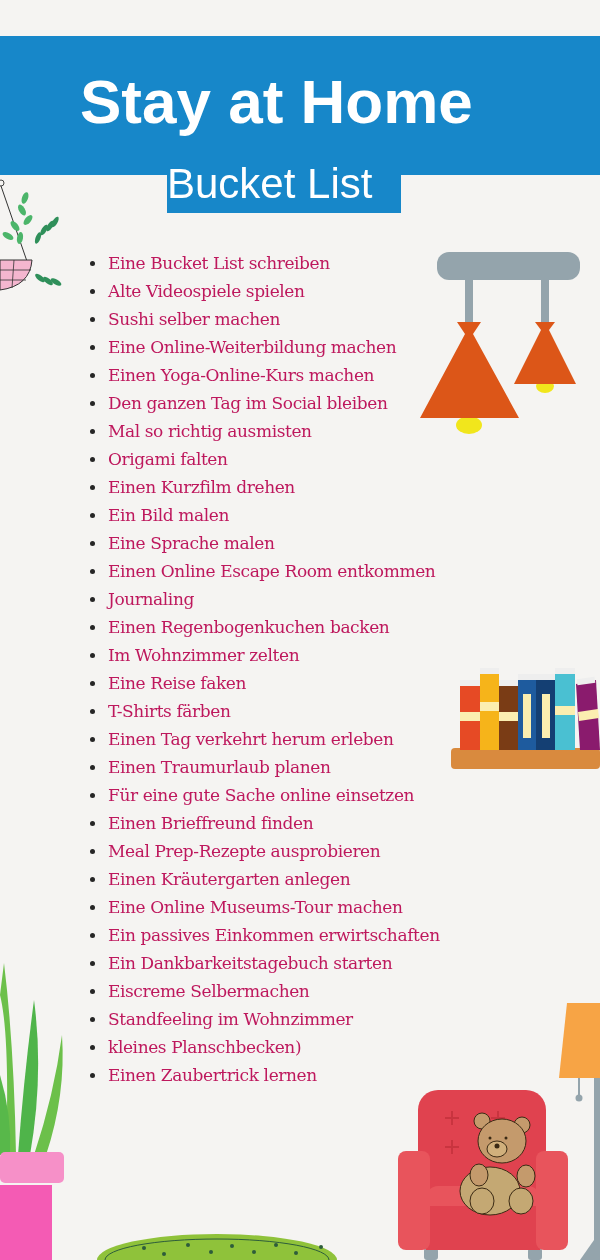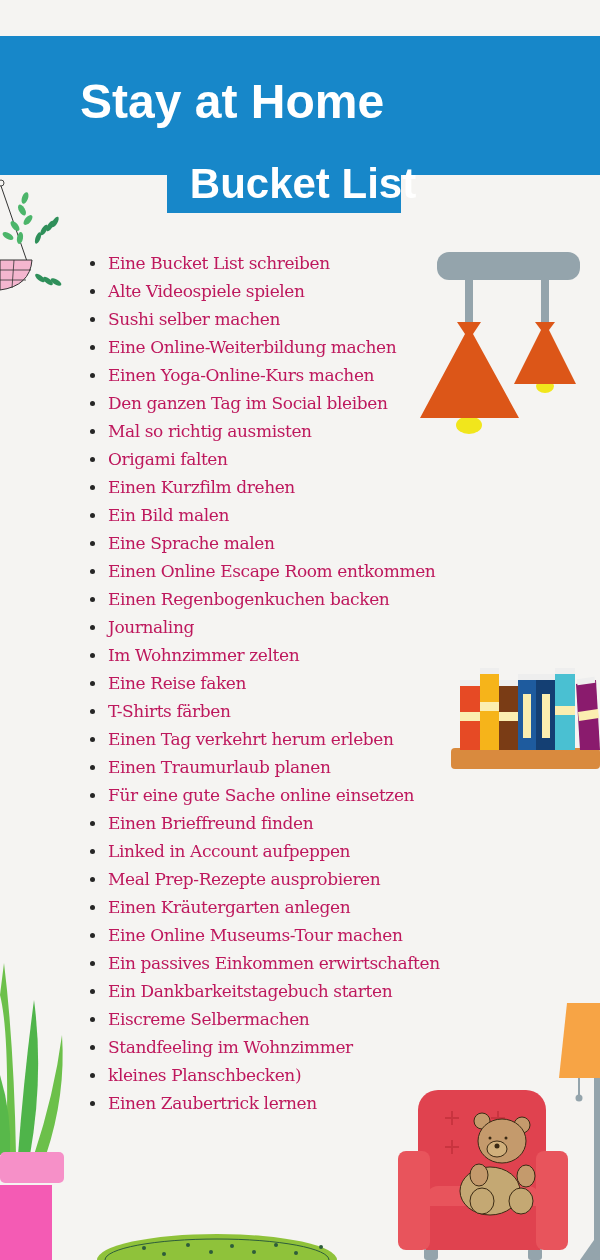--- a/index.html
+++ b/index.html
@@ -1,20 +1,20 @@
 <!DOCTYPE html>
 <html><head>
 <meta charset="utf-8">
 <style>
   html, body { margin:0; padding:0; }
   body { width:600px; height:1260px; background:#f5f4f2; position:relative; overflow:hidden; font-family:"DejaVu Serif", serif; }
   .header-band { position:absolute; left:0; top:36px; width:600px; height:139px; background:#1787c9; }
-  .title { position:absolute; left:80px; top:52px; width:520px; color:#fff; font-family:"Liberation Sans", sans-serif; font-size:48px; font-weight:bold; line-height:100px; letter-spacing:0px; white-space:nowrap; }
+  .title { position:absolute; left:80px; top:52px; width:520px; color:#fff; font-family:"Liberation Sans", sans-serif; font-size:62px; font-weight:bold; line-height:100px; letter-spacing:0px; white-space:nowrap; }
   .subtitle-box { position:absolute; left:167px; top:160px; width:234px; height:53px; background:#1787c9; }
-  .subtitle { position:absolute; left:167px; top:158px; width:272px; text-align:center; color:#fff; font-family:"Liberation Sans", sans-serif; font-size:42px; font-weight:bold; line-height:52px; white-space:nowrap; }
+  .subtitle { position:absolute; left:167px; top:158px; width:272px; text-align:left; color:#fff; font-family:"Liberation Sans", sans-serif; font-size:42px; font-weight:normal; line-height:52px; white-space:nowrap; }
   .list { position:absolute; left:88px; top:249px; margin:0; padding:0; list-style:none; }
   .list li { position:relative; padding-left:20px; height:28px; line-height:28px; font-size:17px; color:#be185d; white-space:nowrap; letter-spacing:-0.4px; }
   .list li::before { content:""; position:absolute; left:2px; top:12px; width:5px; height:5px; border-radius:50%; background:#262626; }
   .deco { position:absolute; }
 </style>
 </head>
 <body>
 
 <div class="header-band"></div>
 <div class="title">Stay at Home</div>
@@ -63,30 +63,29 @@
   <li>Sushi selber machen</li>
   <li>Eine Online-Weiterbildung machen</li>
   <li>Einen Yoga-Online-Kurs machen</li>
   <li>Den ganzen Tag im Social bleiben</li>
   <li>Mal so richtig ausmisten</li>
   <li>Origami falten</li>
   <li>Einen Kurzfilm drehen</li>
   <li>Ein Bild malen</li>
   <li>Eine Sprache malen</li>
   <li>Einen Online Escape Room entkommen</li>
+  <li>Journaling</li>
   <li>Einen Regenbogenkuchen backen</li>
-  <li>Journaling</li>
   <li>Im Wohnzimmer zelten</li>
   <li>Eine Reise faken</li>
   <li>T-Shirts färben</li>
   <li>Einen Tag verkehrt herum erleben</li>
   <li>Einen Traumurlaub planen</li>
   <li>Für eine gute Sache online einsetzen</li>
   <li>Einen Brieffreund finden</li>
-  <li>Linked in Account aufpeppen</li>
   <li>Meal Prep-Rezepte ausprobieren</li>
   <li>Einen Kräutergarten anlegen</li>
   <li>Eine Online Museums-Tour machen</li>
   <li>Ein passives Einkommen erwirtschaften</li>
   <li>Ein Dankbarkeitstagebuch starten</li>
   <li>Eiscreme Selbermachen</li>
   <li>Standfeeling im Wohnzimmer</li>
   <li>kleines Planschbecken)</li>
   <li>Einen Zaubertrick lernen</li>
 </ul>

